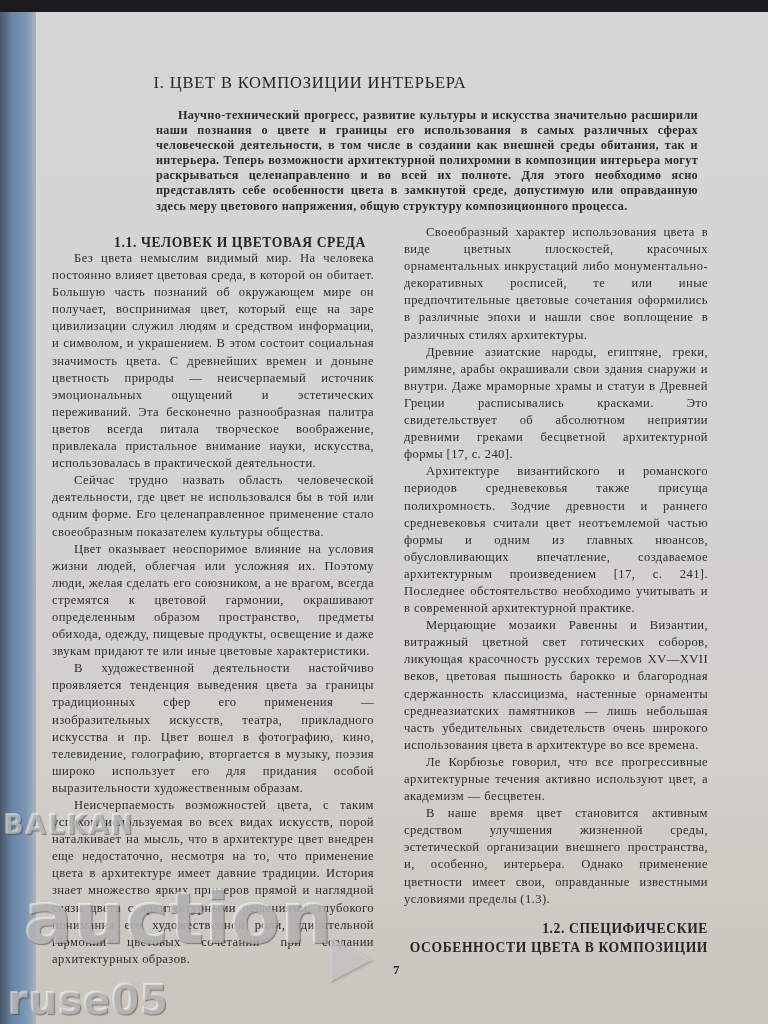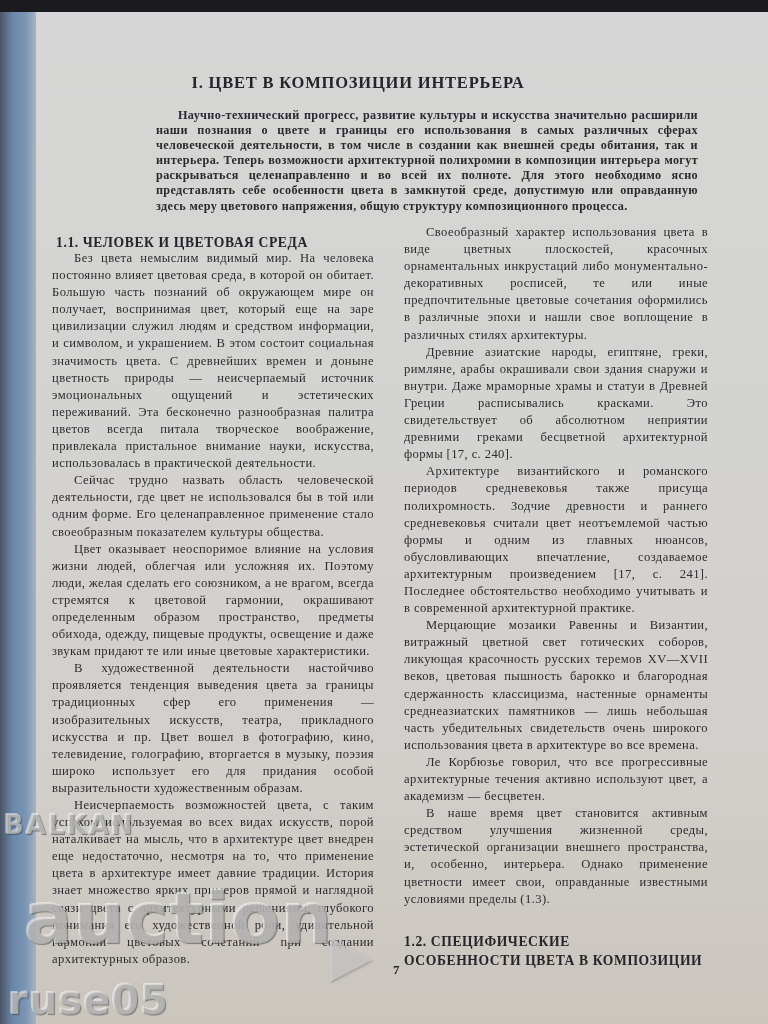--- a/index.html
+++ b/index.html
@@ -13,42 +13,42 @@
   .page {
     position: absolute; left: 0; top: 12px; width: 768px; height: 1012px;
     background: linear-gradient(180deg, #d6d6d6 0%, #d3d3d1 40%, #d1cfca 75%, #cac5bd 100%);
   }
   .spine {
     position: absolute; left: 0; top: 12px; width: 36px; height: 1012px;
     background: linear-gradient(90deg, #4a5566 0%, #6a87a8 35%, #7a94b4 70%, #a9b3bf 100%);
   }
   .title {
     position: absolute; left: 0; width: 620px; top: 62px; text-align: center;
-    font-family: "Liberation Serif", serif; font-weight: bold; font-size: 16.5px;
-    letter-spacing: 0.8px; color: #25252a; padding-left: 48px;
+    font-family: "Liberation Serif", serif; font-weight: normal; font-size: 16.5px;
+    letter-spacing: 0.8px; color: #25252a;
   }
   .intro {
     position: absolute; left: 148px; top: 100px; width: 558px;
     font-family: "Liberation Serif", serif; font-weight: bold; font-size: 12.2px;
     line-height: 15.1px; text-align: justify; color: #2a2a2e; letter-spacing: 0.35px;
   }
   .intro p { margin: 8px; text-indent: 22px; }
   .col {
     position: absolute; font-family: "Liberation Serif", serif; font-size: 12.6px;
     line-height: 17.1px; text-align: justify; color: #2c2c30; letter-spacing: 0.4px;
   }
   .col p { margin: 0; text-indent: 22px; }
   .col-left { left: 52px; top: 250px; width: 322px; }
   .col-right { left: 404px; top: 224px; width: 304px; }
   .h2 {
     font-family: "Liberation Serif", serif; font-weight: bold; font-size: 13.6px;
-    letter-spacing: 0.6px; color: #25252a; text-align: left;
+    letter-spacing: 0.6px; color: #25252a; text-align: right;
   }
   .h2-left { position: absolute; left: 56px; top: 224px; width: 310px; }
-  .h2-right { margin: 24px 0 12px 0; line-height: 19px; }
+  .h2-right { margin: 11px 0 12px 0; line-height: 19px; }
   .page-number {
     position: absolute; left: 393px; top: 962px; font-family: "Liberation Serif", serif;
     font-weight: bold; font-size: 13px; color: #2a2a2e;
   }
   .watermark { position: absolute; pointer-events: none; }
   .wm-text {
     font-family: "DejaVu Sans", sans-serif; font-weight: bold; color: rgba(215,215,215,0.55);
     text-shadow: 1px 1px 1px rgba(60,60,60,0.55), -1px -1px 0 rgba(255,255,255,0.5);
     line-height: 1;
   }

